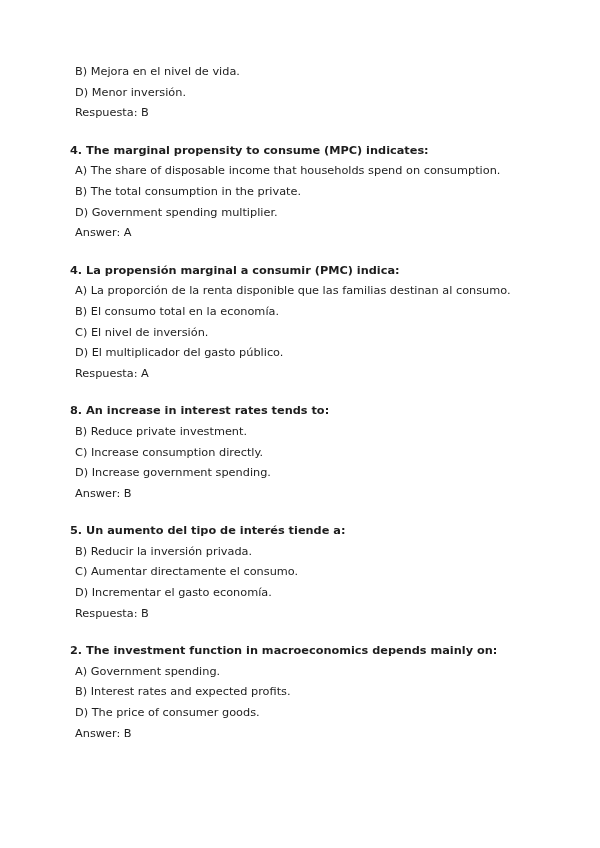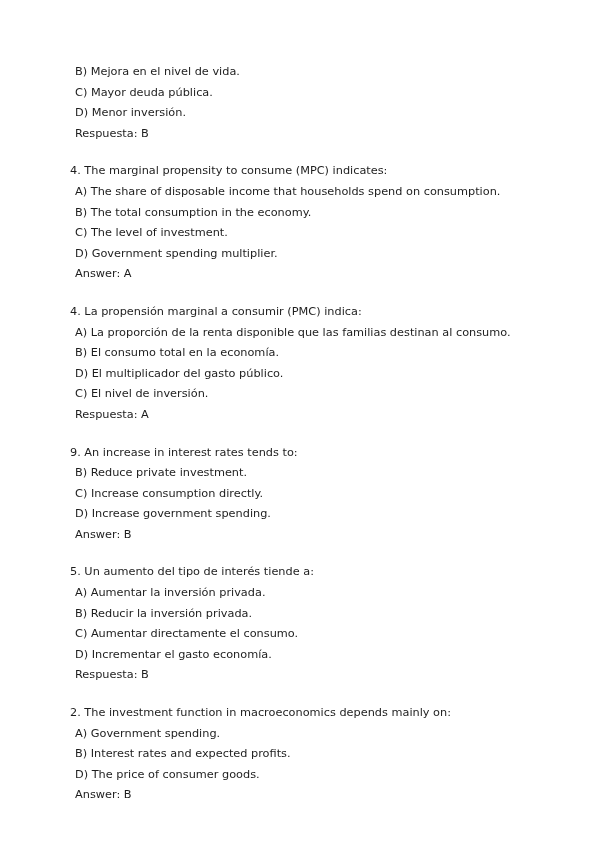--- a/index.html
+++ b/index.html
@@ -28,59 +28,57 @@
     font-size: 11.3px;
     line-height: 20.6px;
     white-space: pre-wrap;
     color: #1d1d1d;
   }
   .line.indent {
     padding-left: 5px;
   }
   .line.stem {
     padding-left: 0;
+    font-weight: bold;
   }
 </style>
 </head>
 <body>
 
 <div class="page">
   <div id="doc-body">
       <div class="block">
         <div class="line indent">B) Mejora en el nivel de vida.</div>
-        <div class="line indent">C) Mayor deuda pública.</div>
         <div class="line indent">D) Menor inversión.</div>
         <div class="line indent">Respuesta: B</div>
       </div>
       <div class="block">
         <div class="line stem">4. The marginal propensity to consume (MPC) indicates:</div>
         <div class="line indent">A) The share of disposable income that households spend on consumption.</div>
-        <div class="line indent">B) The total consumption in the economy.</div>
-        <div class="line indent">C) The level of investment.</div>
+        <div class="line indent">B) The total consumption in the private.</div>
         <div class="line indent">D) Government spending multiplier.</div>
         <div class="line indent">Answer: A</div>
       </div>
       <div class="block">
         <div class="line stem">4. La propensión marginal a consumir (PMC) indica:</div>
         <div class="line indent">A) La proporción de la renta disponible que las familias destinan al consumo.</div>
         <div class="line indent">B) El consumo total en la economía.</div>
+        <div class="line indent">C) El nivel de inversión.</div>
         <div class="line indent">D) El multiplicador del gasto público.</div>
-        <div class="line indent">C) El nivel de inversión.</div>
         <div class="line indent">Respuesta: A</div>
       </div>
       <div class="block">
-        <div class="line stem">9. An increase in interest rates tends to:</div>
+        <div class="line stem">8. An increase in interest rates tends to:</div>
         <div class="line indent">B) Reduce private investment.</div>
         <div class="line indent">C) Increase consumption directly.</div>
         <div class="line indent">D) Increase government spending.</div>
         <div class="line indent">Answer: B</div>
       </div>
       <div class="block">
         <div class="line stem">5. Un aumento del tipo de interés tiende a:</div>
-        <div class="line indent">A) Aumentar la inversión privada.</div>
         <div class="line indent">B) Reducir la inversión privada.</div>
         <div class="line indent">C) Aumentar directamente el consumo.</div>
         <div class="line indent">D) Incrementar el gasto economía.</div>
         <div class="line indent">Respuesta: B</div>
       </div>
       <div class="block">
         <div class="line stem">2. The investment function in macroeconomics depends mainly on:</div>
         <div class="line indent">A) Government spending.</div>
         <div class="line indent">B) Interest rates and expected profits.</div>
         <div class="line indent">D) The price of consumer goods.</div>

